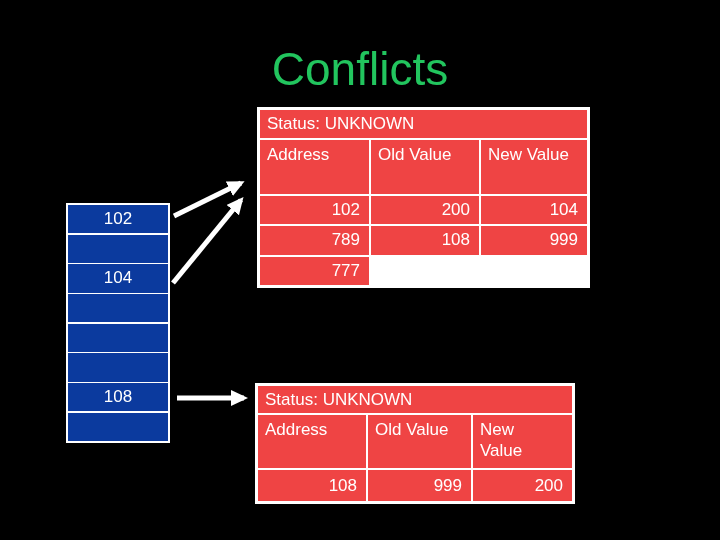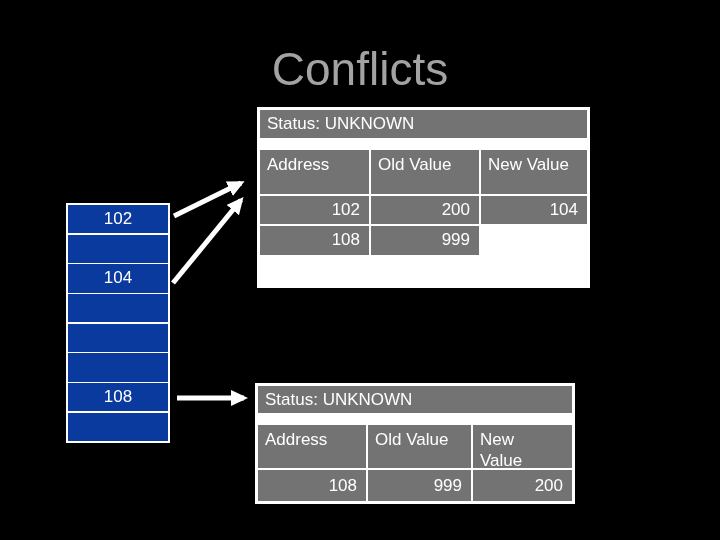--- a/index.html
+++ b/index.html
@@ -15,21 +15,21 @@
     overflow: hidden;
     font-family: "Liberation Sans", sans-serif;
   }
   .slide-title {
     position: absolute;
     left: 0;
     top: 42px;
     width: 720px;
     text-align: center;
     font-size: 46px;
-    color: #a3a3a3;
+    color: #22c55e;
     letter-spacing: 0px;
   }
   
   .mem-stack {
     position: absolute;
     left: 66px;
     top: 203px;
     width: 104px;
     height: 240px;
     box-sizing: border-box;
@@ -66,35 +66,34 @@
   }
   #table2 {
     left: 255px;
     top: 383px;
     width: 320px;
     height: 121px;
     grid-template-columns: 108px 103px 1fr;
     grid-template-rows: 27px 53px 1fr;
   }
   .cell {
-    background: #737373;
+    background: #ef4444;
     color: #ffffff;
     font-size: 17px;
     overflow: hidden;
   }
   .cell.status-row {
     grid-column: 1 / 4;
     display: flex;
     align-items: center;
     padding-left: 7px;
   }
   .cell.hdr {
     padding: 4px 12px 0 7px;
     line-height: 21px;
-    margin-top: 10px;
   }
   .cell.hdr .wrap-narrow {
     display: block;
     width: 55px;
   }
   .cell.num {
     display: flex;
     align-items: center;
     justify-content: flex-end;
     padding-right: 9px;
@@ -127,23 +126,25 @@
     <div class="cell status-row">Status: UNKNOWN</div>
 
     <div class="cell hdr">Address</div>
     <div class="cell hdr">Old Value</div>
     <div class="cell hdr">New Value</div>
 
     <div class="cell num">102</div>
     <div class="cell num">200</div>
 
     <div class="cell num">104</div>
+    <div class="cell num">789</div>
 
     <div class="cell num">108</div>
     <div class="cell num">999</div>
+    <div class="cell num">777</div>
   </div>
 
   <div class="status-table" id="table2">
     <div class="cell status-row">Status: UNKNOWN</div>
 
     <div class="cell hdr">Address</div>
     <div class="cell hdr">Old Value</div>
     <div class="cell hdr">
       <span class="wrap-narrow">New Value</span>
     </div>

